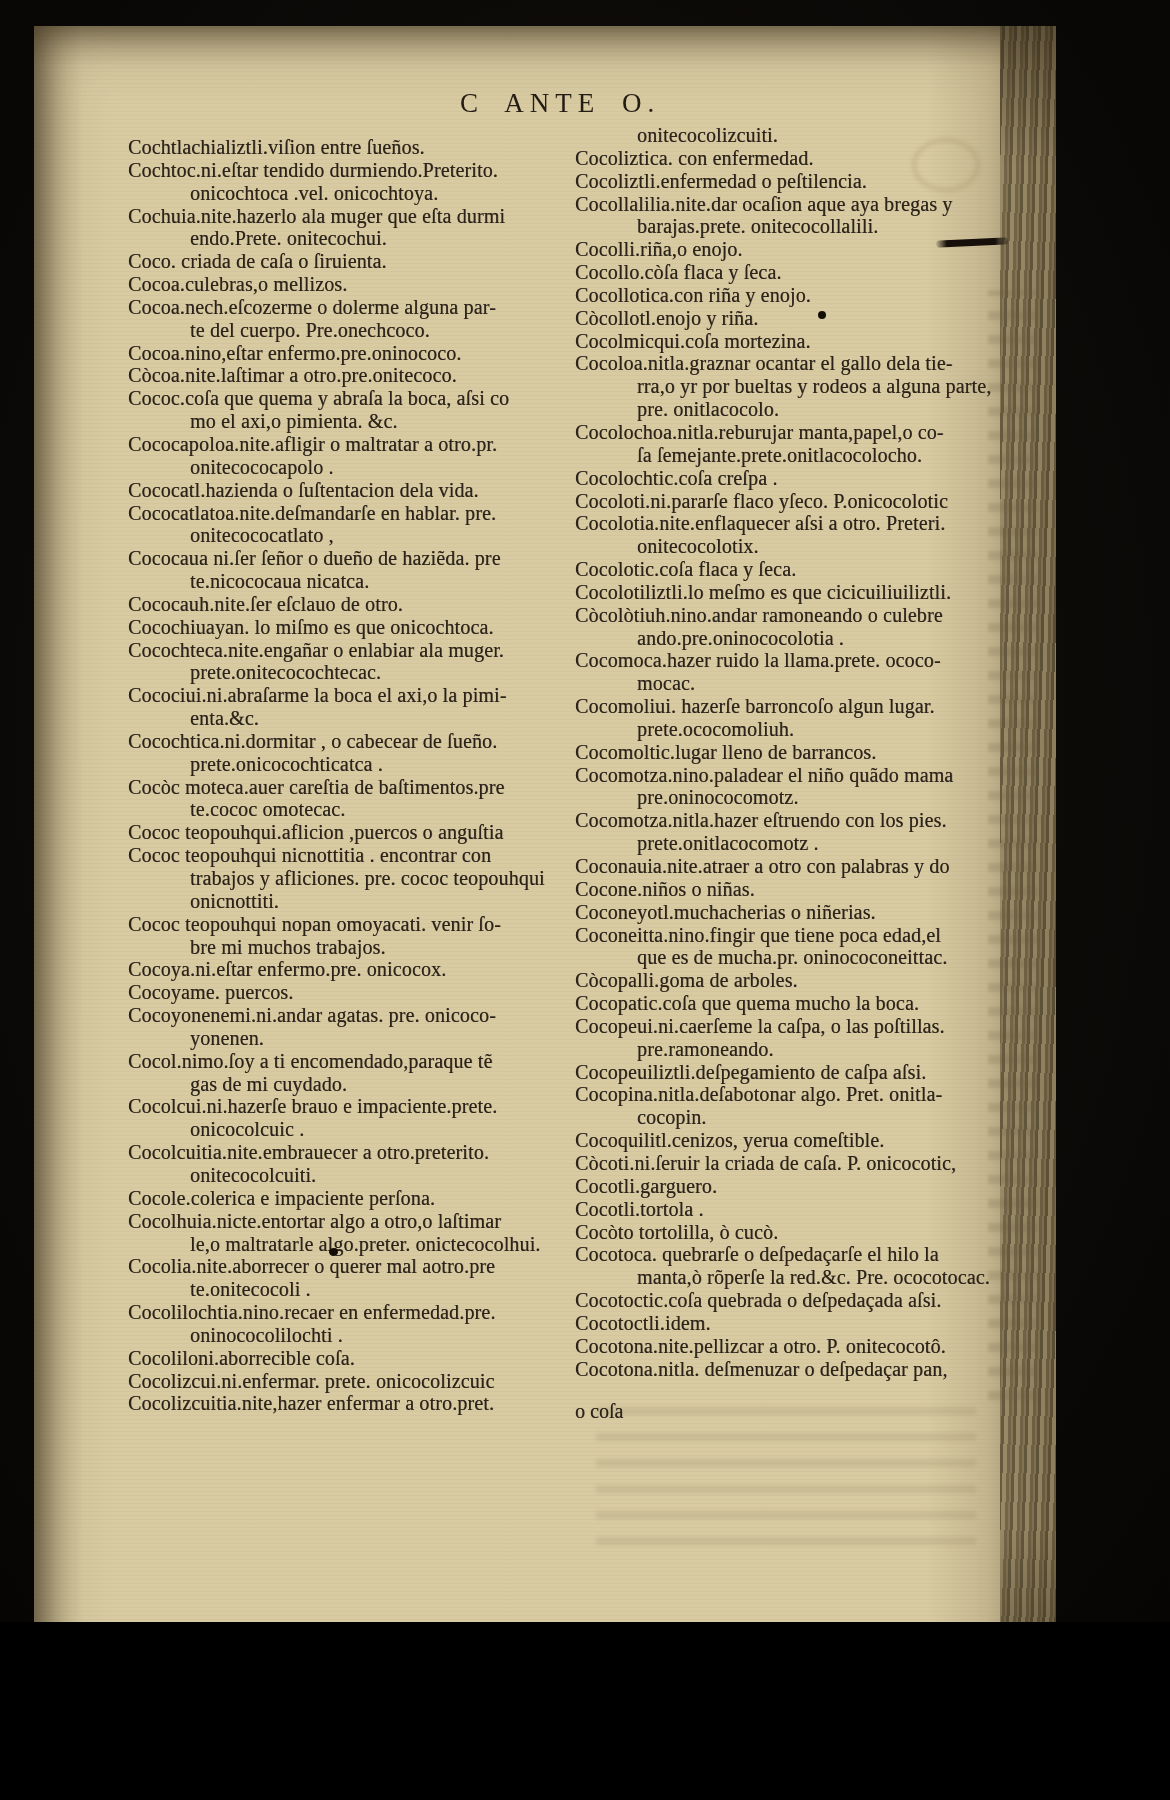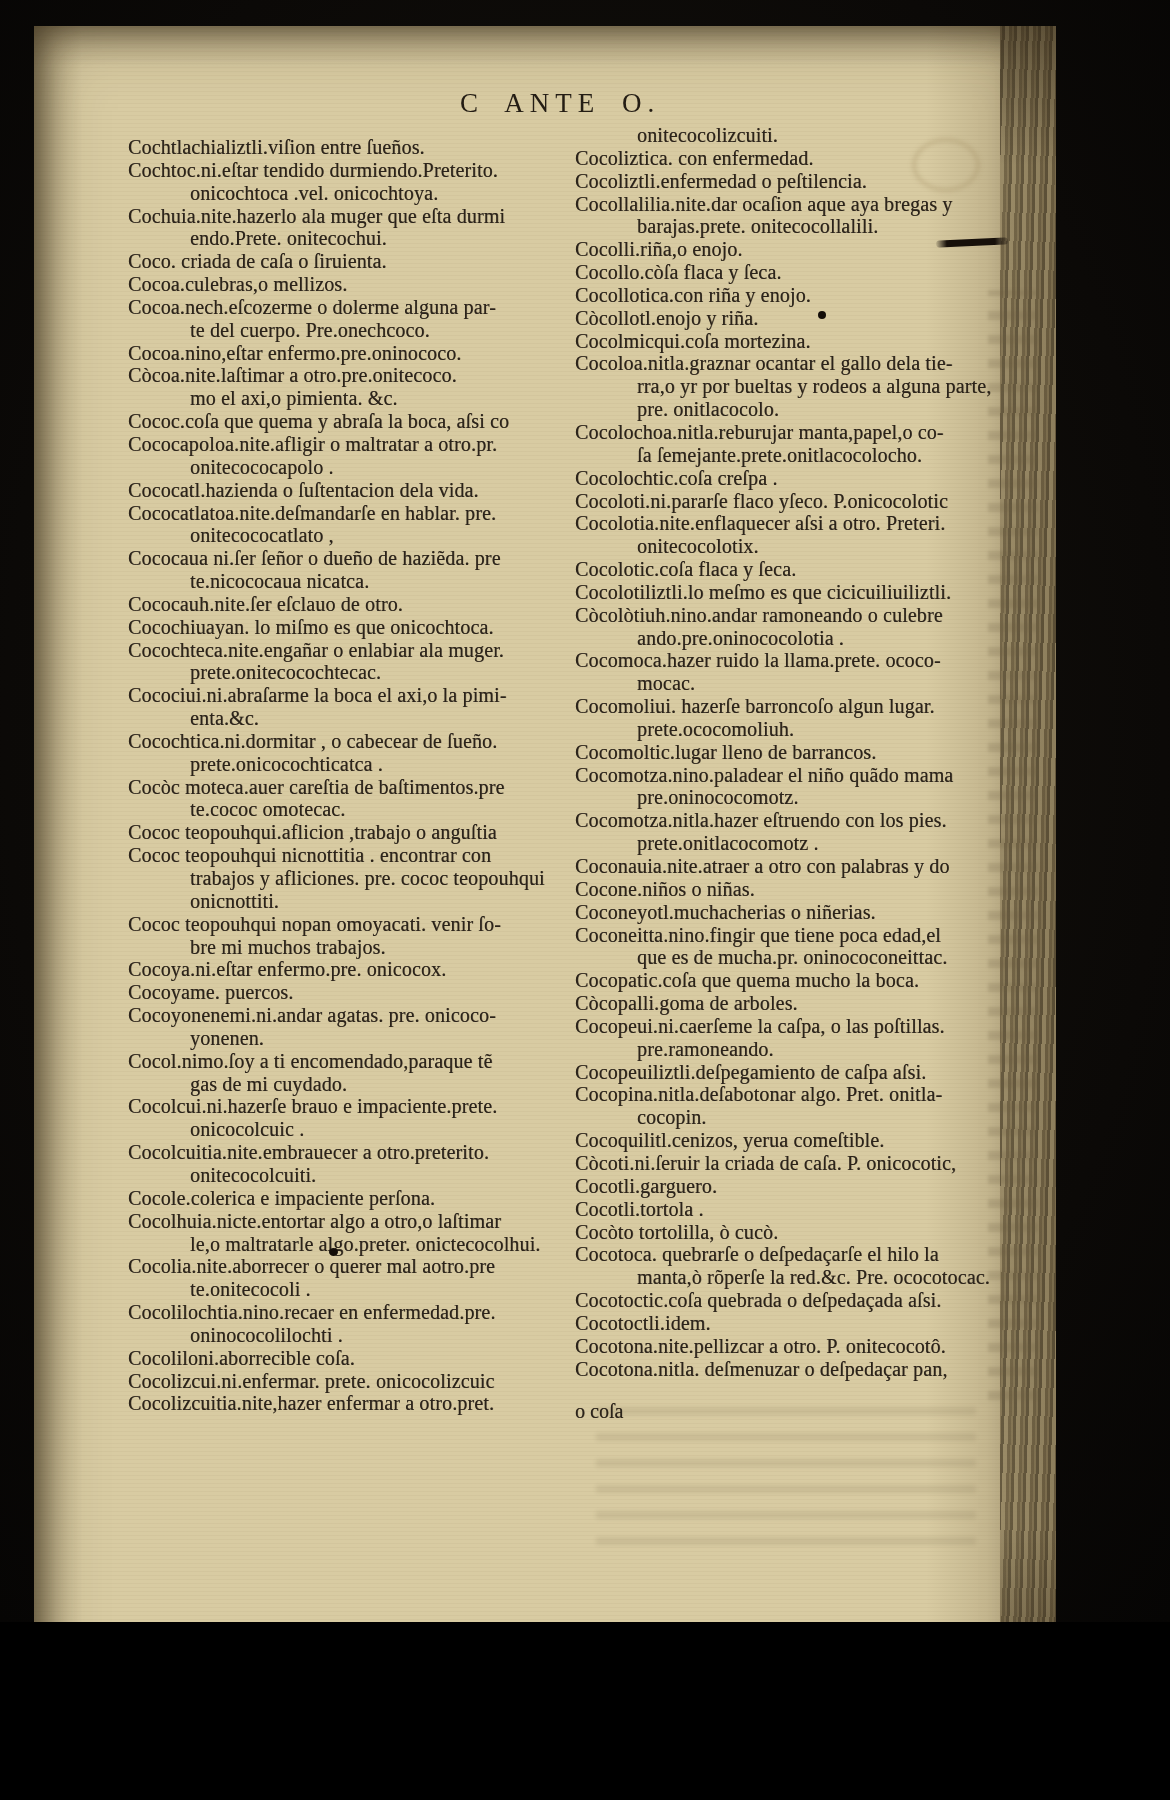--- a/index.html
+++ b/index.html
@@ -80,22 +80,22 @@
         <div class="line">Cocoa.nech.eſcozerme o dolerme alguna par-</div>
         <div class="line cont">te del cuerpo. Pre.onechcoco.</div>
       </div>
       <div>
         <div class="line">Cocoa.nino,eſtar enfermo.pre.oninococo.</div>
       </div>
       <div>
         <div class="line">Còcoa.nite.laſtimar a otro.pre.onitecoco.</div>
       </div>
       <div>
+        <div class="line">Cococ.coſa que quema y abraſa la boca, aſsi co</div>
         <div class="line cont">mo el axi,o pimienta. &amp;c.</div>
-        <div class="line">Cococ.coſa que quema y abraſa la boca, aſsi co</div>
       </div>
       <div>
         <div class="line">Cococapoloa.nite.afligir o maltratar a otro.pr.</div>
         <div class="line cont">onitecococapolo .</div>
       </div>
       <div>
         <div class="line">Cococatl.hazienda o ſuſtentacion dela vida.</div>
       </div>
       <div>
         <div class="line">Cococatlatoa.nite.deſmandarſe en hablar. pre.</div>
@@ -121,21 +121,21 @@
       </div>
       <div>
         <div class="line">Cocochtica.ni.dormitar , o cabecear de ſueño.</div>
         <div class="line cont">prete.onicocochticatca .</div>
       </div>
       <div>
         <div class="line">Cocòc moteca.auer careſtia de baſtimentos.pre</div>
         <div class="line cont">te.cococ omotecac.</div>
       </div>
       <div>
-        <div class="line">Cococ teopouhqui.aflicion ,trabajo o anguſtia</div>
+        <div class="line">Cococ teopouhqui.aflicion ,puercos o anguſtia</div>
       </div>
       <div>
         <div class="line">Cococ teopouhqui nicnottitia . encontrar con</div>
         <div class="line cont">trabajos y afliciones. pre. cococ teopouhqui</div>
         <div class="line cont">onicnottiti.</div>
       </div>
       <div>
         <div class="line">Cococ teopouhqui nopan omoyacati. venir ſo-</div>
         <div class="line cont">bre mi muchos trabajos.</div>
       </div>
@@ -270,24 +270,24 @@
         <div class="line">Cocone.niños o niñas.</div>
       </div>
       <div>
         <div class="line">Coconeyotl.muchacherias o niñerias.</div>
       </div>
       <div>
         <div class="line">Coconeitta.nino.fingir que tiene poca edad,el</div>
         <div class="line cont">que es de mucha.pr. oninococoneittac.</div>
       </div>
       <div>
+        <div class="line">Còcopalli.goma de arboles.</div>
+      </div>
+      <div>
         <div class="line">Cocopatic.coſa que quema mucho la boca.</div>
-      </div>
-      <div>
-        <div class="line">Còcopalli.goma de arboles.</div>
       </div>
       <div>
         <div class="line">Cocopeui.ni.caerſeme la caſpa, o las poſtillas.</div>
         <div class="line cont">pre.ramoneando.</div>
       </div>
       <div>
         <div class="line">Cocopeuiliztli.deſpegamiento de caſpa aſsi.</div>
       </div>
       <div>
         <div class="line">Cocopina.nitla.deſabotonar algo. Pret. onitla-</div>

